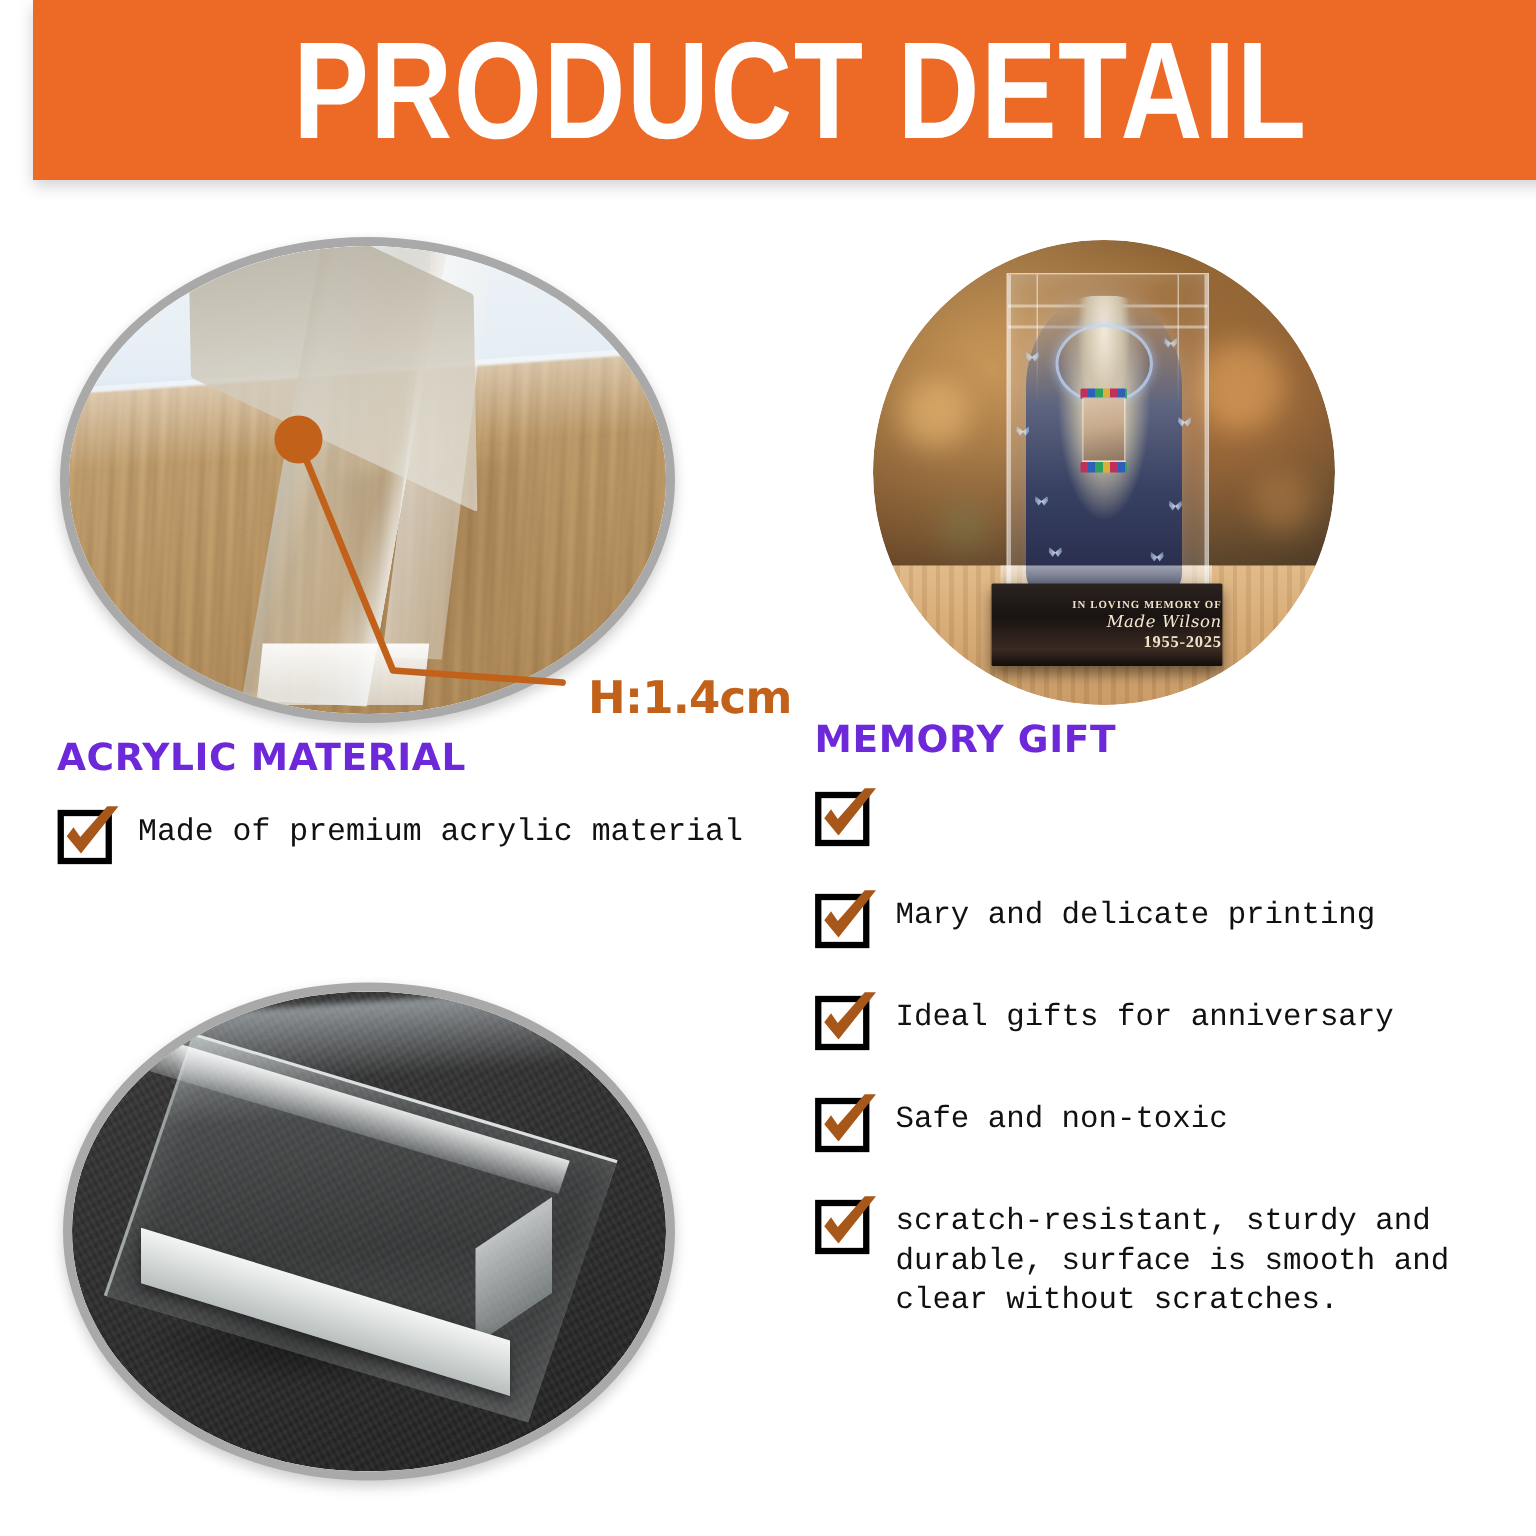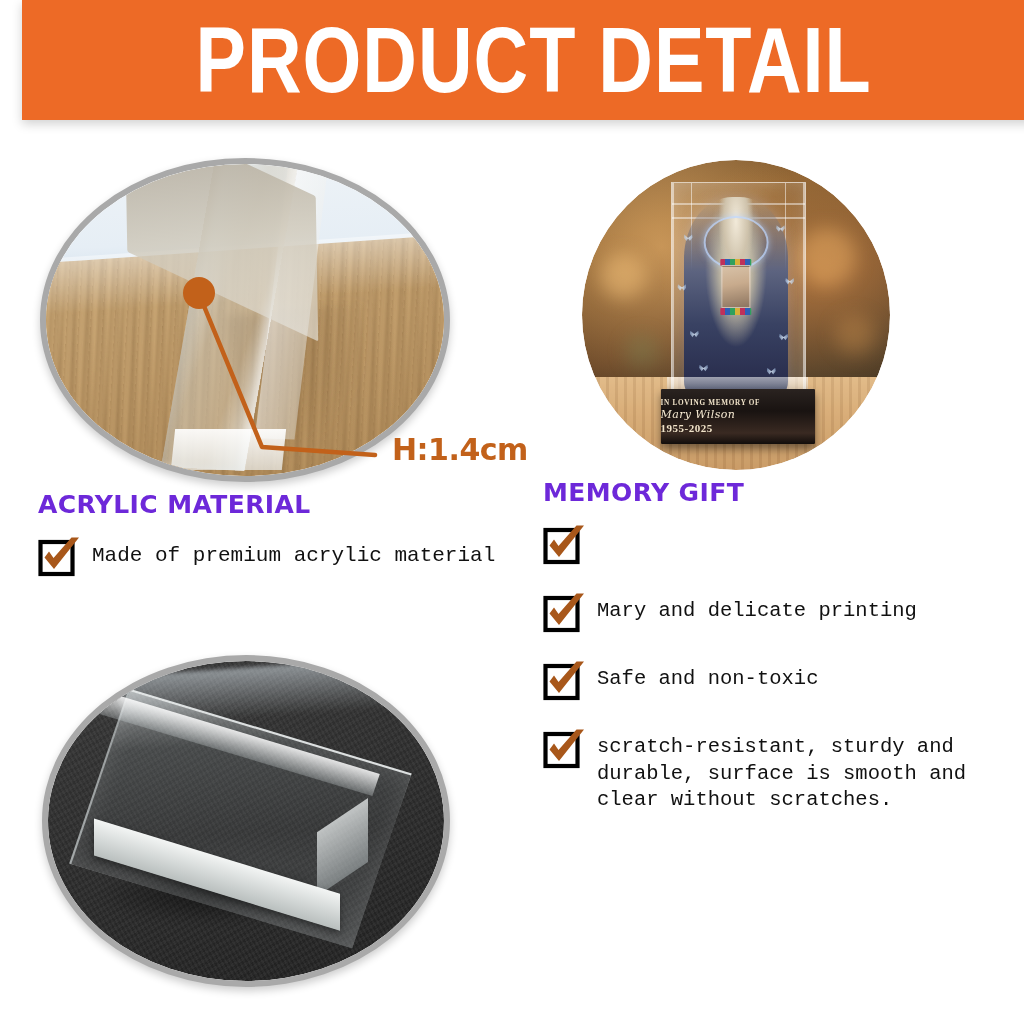--- a/index.html
+++ b/index.html
@@ -159,21 +159,21 @@
   
   #dimension-callout {
     position: absolute;
     left: 0; top: 0;
     width: 1024px; height: 1024px;
     pointer-events: none;
   }
   #dimension-label {
     position: absolute;
     left: 392px;
-    top: 432px;
+    top: 448px;
     color: #C2611A;
     font-family: "DejaVu Sans", sans-serif;
     font-weight: bold;
     font-size: 30px;
     letter-spacing: -0.5px;
     white-space: nowrap;
   }
 
   
   #photo-product {
@@ -285,21 +285,21 @@
     position: absolute;
     left: 25.5%;
     bottom: 8.5%;
     width: 50%;
     height: 17.5%;
     background: linear-gradient(180deg, #2a2320 0%, #191311 40%, #3a2a22 80%, #120d0b 100%);
     border-radius: 1px;
     box-shadow: 0 5px 9px rgba(0,0,0,0.45);
     display: flex;
     flex-direction: column;
-    align-items: flex-start;
+    align-items: flex-end;
     justify-content: center;
     overflow: hidden;
   }
   .base-line-1 {
     color: #efe2c8;
     font-family: "Liberation Serif", serif;
     font-weight: bold;
     font-size: 7.2px;
     letter-spacing: 0.7px;
     white-space: nowrap;
@@ -512,21 +512,21 @@
       <div class="butterfly" style="left:66%;top:38%;"></div>
       <div class="butterfly" style="left:35%;top:55%;"></div>
       <div class="butterfly" style="left:64%;top:56%;"></div>
       <div class="butterfly" style="left:38%;top:66%;"></div>
       <div class="butterfly" style="left:60%;top:67%;"></div>
 
       <div class="product-case-base"></div>
 
       <div class="product-base">
         <div class="base-line-1">IN LOVING MEMORY OF</div>
-        <div class="base-line-2">Mary Wilson</div>
+        <div class="base-line-2">Made Wilson</div>
         <div class="base-line-3">1955-2025</div>
       </div>
     </div>
   </div>
 </div>
 
 <div id="photo-acrylic-block" class="oval-photo oval-bordered">
   <div class="oval-inner">
     <div class="slate-scene">
       <div class="slate-highlight"></div>
@@ -569,20 +569,29 @@
   <div class="feature-item">
     <span class="checkbox-icon">
       <svg width="40" height="40" viewBox="0 0 40 40">
         <rect x="2.5" y="6" width="32" height="32" fill="#ffffff" stroke="#000000" stroke-width="4.2"></rect>
         <path d="M6.5 21.5 L16 33 L41 1.5 L33.5 1.5 L15.5 22 L11 15.5 Z" fill="#A8571A"></path>
       </svg>
     </span>
     <span class="feature-text">Mary and delicate printing</span>
   </div>
 
+  <div class="feature-item">
+    <span class="checkbox-icon">
+      <svg width="40" height="40" viewBox="0 0 40 40">
+        <rect x="2.5" y="6" width="32" height="32" fill="#ffffff" stroke="#000000" stroke-width="4.2"></rect>
+        <path d="M6.5 21.5 L16 33 L41 1.5 L33.5 1.5 L15.5 22 L11 15.5 Z" fill="#A8571A"></path>
+      </svg>
+    </span>
+    <span class="feature-text">Ideal gifts for anniversary</span>
+  </div>
 
   <div class="feature-item">
     <span class="checkbox-icon">
       <svg width="40" height="40" viewBox="0 0 40 40">
         <rect x="2.5" y="6" width="32" height="32" fill="#ffffff" stroke="#000000" stroke-width="4.2"></rect>
         <path d="M6.5 21.5 L16 33 L41 1.5 L33.5 1.5 L15.5 22 L11 15.5 Z" fill="#A8571A"></path>
       </svg>
     </span>
     <span class="feature-text">Safe and non-toxic</span>
   </div>

